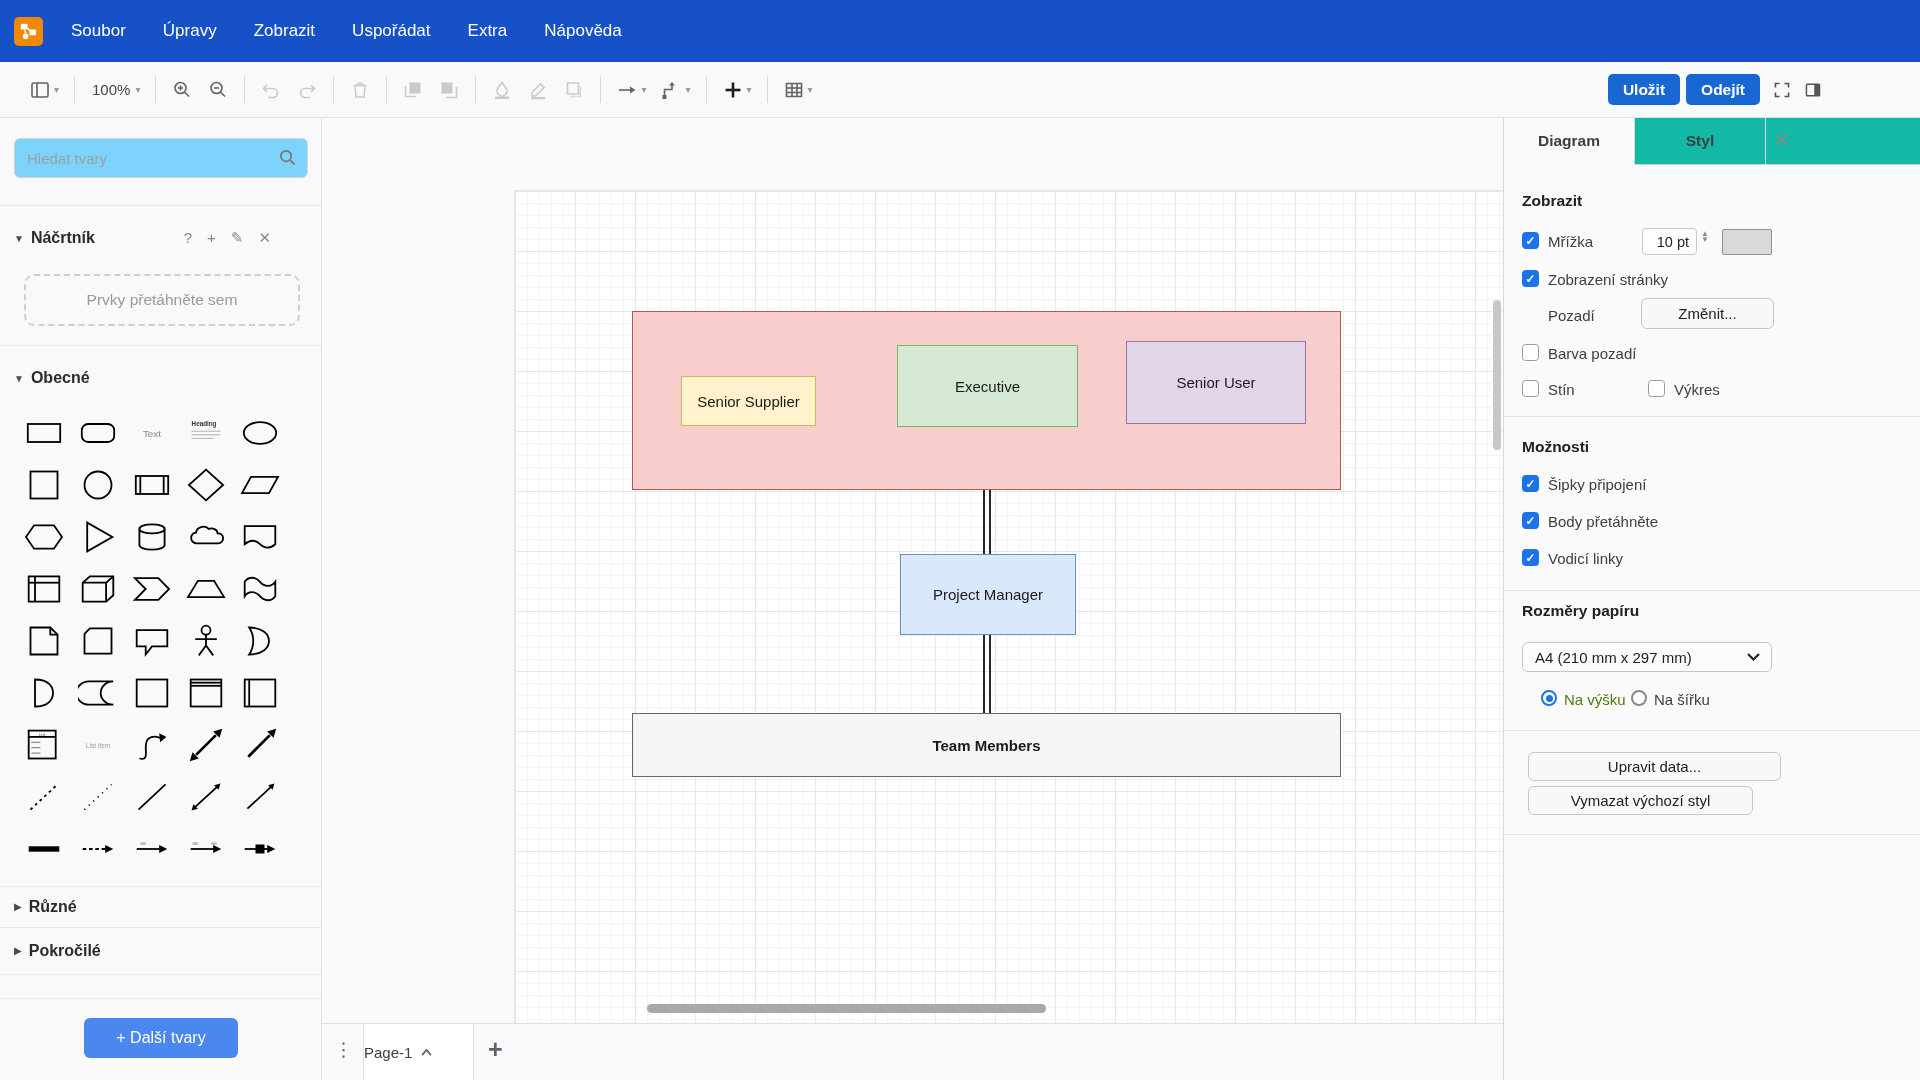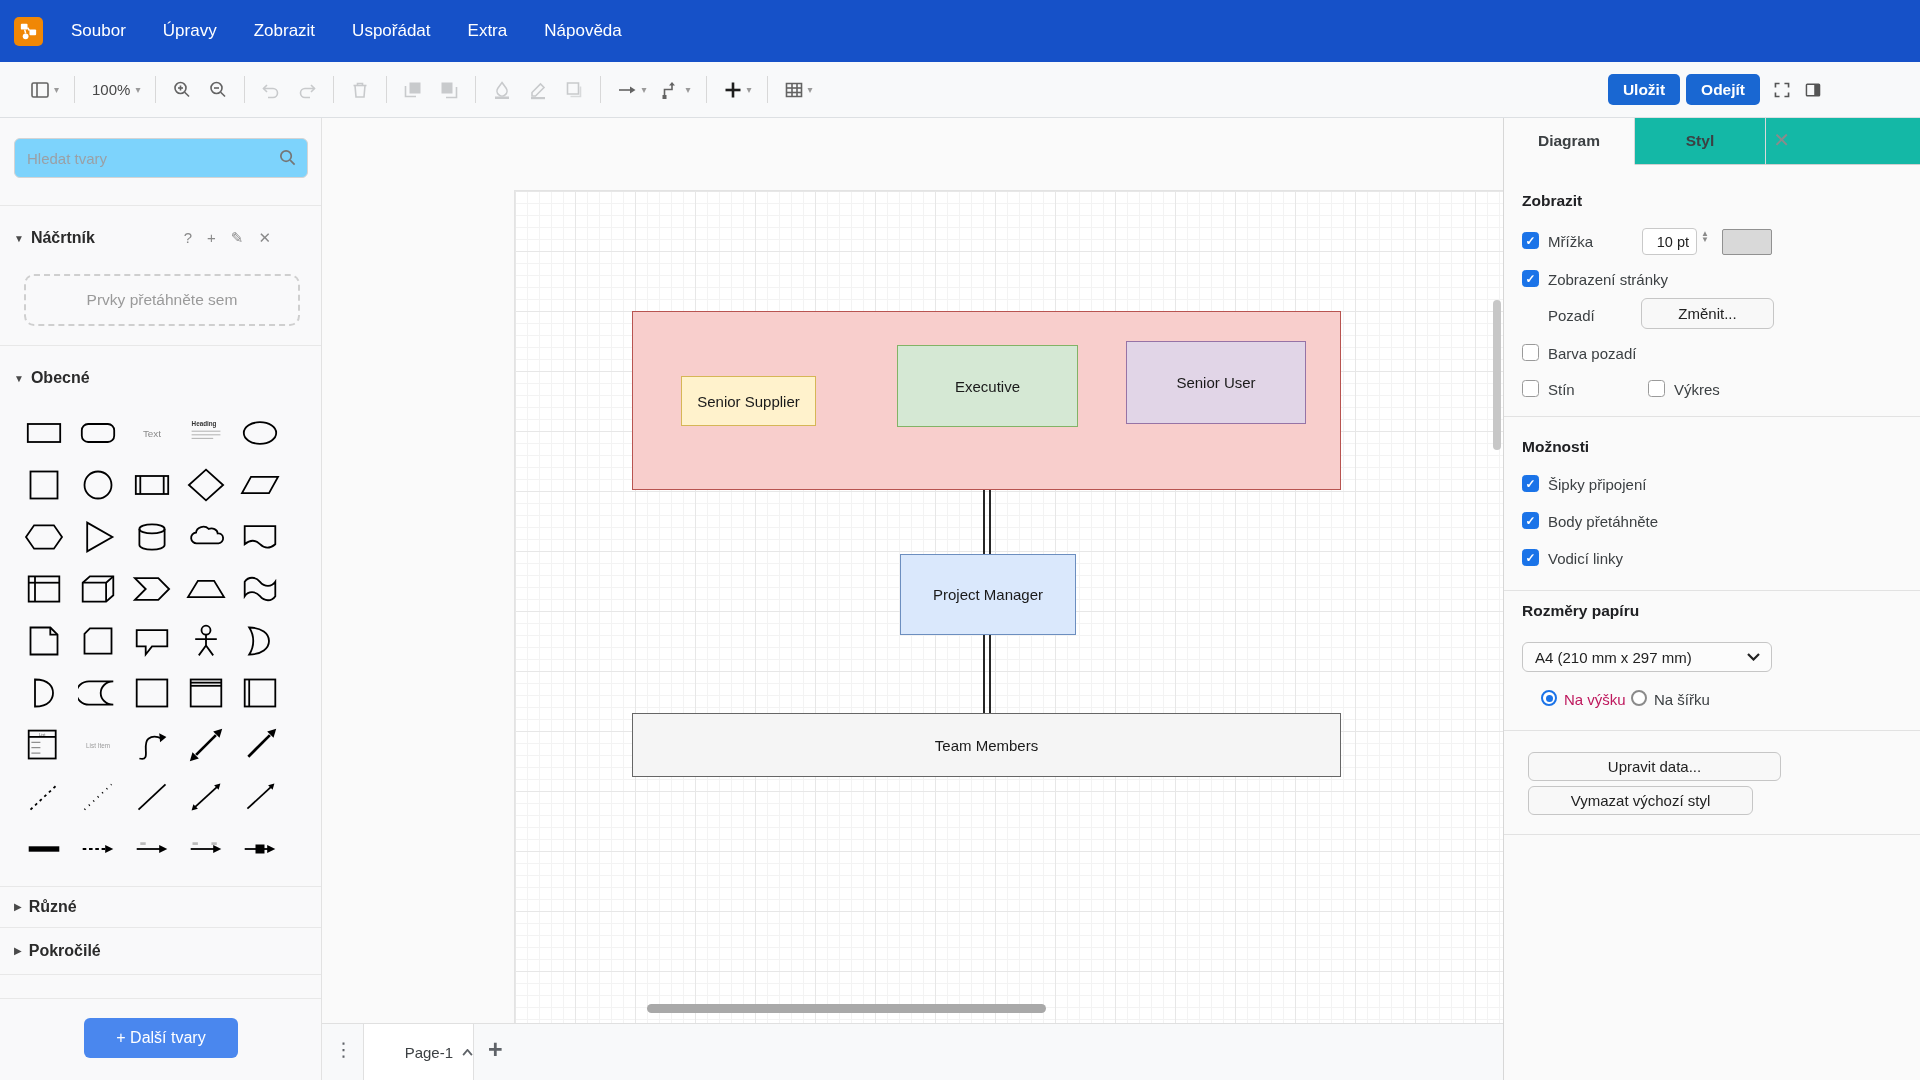--- a/index.html
+++ b/index.html
@@ -49,29 +49,29 @@
 
   
   #canvas{position:absolute;left:322px;top:118px;width:1181px;height:905px;background:#fafafa;overflow:hidden}
   #page{position:absolute;left:192px;top:72px;width:990px;height:916px;background:#fff;border:1px solid #e3e3e3;
     background-image:linear-gradient(#e7e7e7 1px,transparent 1px),linear-gradient(90deg,#e7e7e7 1px,transparent 1px),
                      linear-gradient(#f3f3f3 1px,transparent 1px),linear-gradient(90deg,#f3f3f3 1px,transparent 1px);
     background-size:60px 60px,60px 60px,12px 12px,12px 12px}
   .dgroup{position:absolute;border:1px solid;}
   .dnode{position:absolute;border:1px solid;display:flex;align-items:center;justify-content:center;font-size:15px;color:#1a1a1a}
   .dlabel{position:absolute;font-size:15px;color:#111}
-  .bold{font-weight:normal}
+  .bold{font-weight:bold}
   .dlink{position:absolute;width:8px;border-left:2px solid #262626;border-right:2px solid #262626}
   #hscroll{position:absolute;left:325px;top:886px;width:399px;height:9px;border-radius:5px;background:#a9a9a9}
   #vscroll{position:absolute;left:1171px;top:182px;width:8px;height:150px;border-radius:4px;background:#c7c7c7}
 
   
   #bottombar{position:absolute;left:322px;top:1023px;width:1181px;height:57px;background:#f8f9fa;border-top:1px solid #e0e0e0}
   .kebab{position:absolute;left:12px;top:14px;font-size:19px;color:#5f6368;letter-spacing:0}
-  .page-tab{position:absolute;left:41px;top:0;width:111px;height:57px;background:#fff;border-left:1px solid #e0e0e0;border-right:1px solid #e0e0e0;display:flex;align-items:center;justify-content:flex-end;gap:9px}
+  .page-tab{position:absolute;left:41px;top:0;width:111px;height:57px;background:#fff;border-left:1px solid #e0e0e0;border-right:1px solid #e0e0e0;display:flex;align-items:center;justify-content:flex-start;gap:9px}
   .page-tab span{font-size:15px;color:#3c4043}
   .addpage{position:absolute;left:166px;top:11px;font-size:25px;color:#5f6368;font-weight:bold}
 
   
   #panel{position:absolute;left:1503px;top:118px;width:417px;height:962px;background:#fafafa;border-left:1px solid #d7d7d7}
   #tabbar{position:absolute;left:0;top:0;width:100%;height:47px;background:#14b8a6;border-bottom:1px solid #d0d0d0;display:flex}
   .tab{width:131px;height:47px;display:flex;align-items:center;justify-content:center;font-size:15.5px;font-weight:bold;color:#3c4043;border-right:1px solid #d9d9d9;border-bottom:1px solid #d0d0d0;margin-bottom:-1px}
   .tab.active{background:#fafafa;border-bottom-color:#fafafa}
   #panel-close{position:absolute;right:130px;top:12px;font-size:20px;color:#8b8b8b;line-height:1}
   .phead{position:absolute;left:18px;font-size:15.5px;font-weight:bold;color:#202124}
@@ -81,21 +81,21 @@
   .ptinput{position:absolute;border:1px solid #c9c9c9;border-radius:4px;background:#fff;font-size:14.5px;color:#222;text-align:right;padding:0 7px;outline:none}
   .spin{position:absolute;display:flex;flex-direction:column;line-height:0.8;color:#8a8a8a;font-size:8px}
   .swatch{position:absolute;border:1px solid #919191;border-radius:2px}
   .pbtn{position:absolute;border:1px solid #c6c6c6;border-radius:6px;background:#f8f8f8;font-size:15px;color:#222;display:flex;align-items:center;justify-content:center}
   .pdivider{position:absolute;left:0;width:100%;height:1px;background:#e2e2e2}
   .pselect{position:absolute;border:1px solid #c6c6c6;border-radius:6px;background:#fcfcfc;font-size:15px;color:#222;display:flex;align-items:center;padding:0 12px}
   .pselect svg{position:absolute;right:11px}
   .radio{position:absolute;width:16px;height:16px;border:2px solid #8a8a8a;border-radius:50%;background:#fff}
   .radio.on{border-color:#1a73e8}
   .radio.on::after{content:'';position:absolute;inset:2.5px;background:#1a73e8;border-radius:50%}
-  .rlabel{position:absolute;font-size:15px;color:#be185d}
+  .rlabel{position:absolute;font-size:15px;color:#4d7c0f}
   .rlabel.off{color:#3c4043}
   #options-rows{position:absolute;left:18px;top:356px;width:280px}
   .optrow{position:relative;height:22px;margin-bottom:15px}
   .optrow .cb{left:0;top:1px}
   .optrow .plabel{left:26px;top:2px}
 </style>
 </head>
 <body>
 
 <header id="menubar" data-name="menu-bar">

